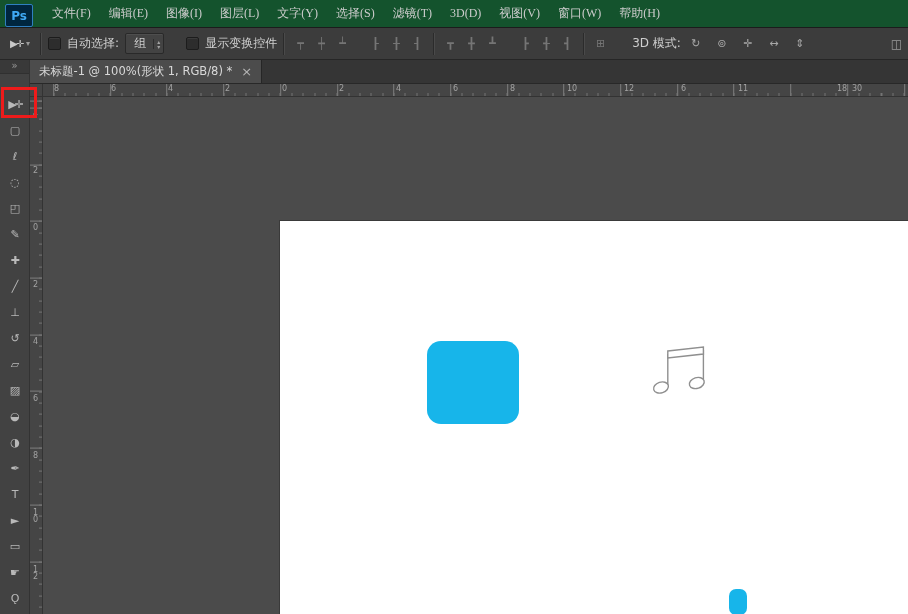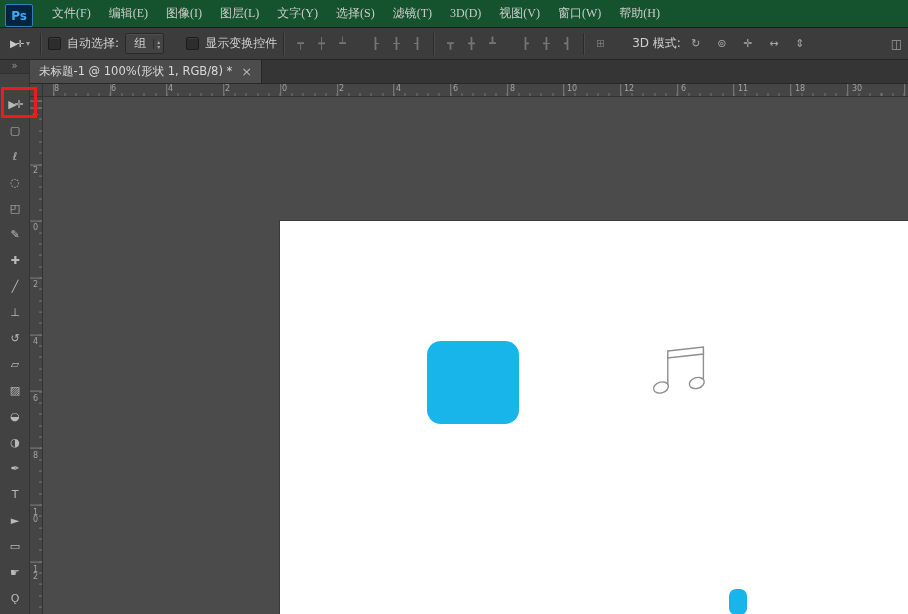--- a/index.html
+++ b/index.html
@@ -273,21 +273,21 @@
     <span class="rlh" style="left:195px">2</span>
     <span class="rlh" style="left:252px">0</span>
     <span class="rlh" style="left:309px">2</span>
     <span class="rlh" style="left:366px">4</span>
     <span class="rlh" style="left:423px">6</span>
     <span class="rlh" style="left:480px">8</span>
     <span class="rlh" style="left:537px">10</span>
     <span class="rlh" style="left:594px">12</span>
     <span class="rlh" style="left:651px">6</span>
     <span class="rlh" style="left:708px">11</span>
-    <span class="rlh" style="left:765px">18</span>
+    <span class="rlh" style="left:807px">18</span>
     <span class="rlh" style="left:822px">30</span>
   </div>
   <div class="rulerv">
     <div class="major"></div>
     <div class="minor"></div>
     <span class="rlv" style="top:12px">4</span>
     <span class="rlv" style="top:69px">2</span>
     <span class="rlv" style="top:126px">0</span>
     <span class="rlv" style="top:183px">2</span>
     <span class="rlv" style="top:240px">4</span>

